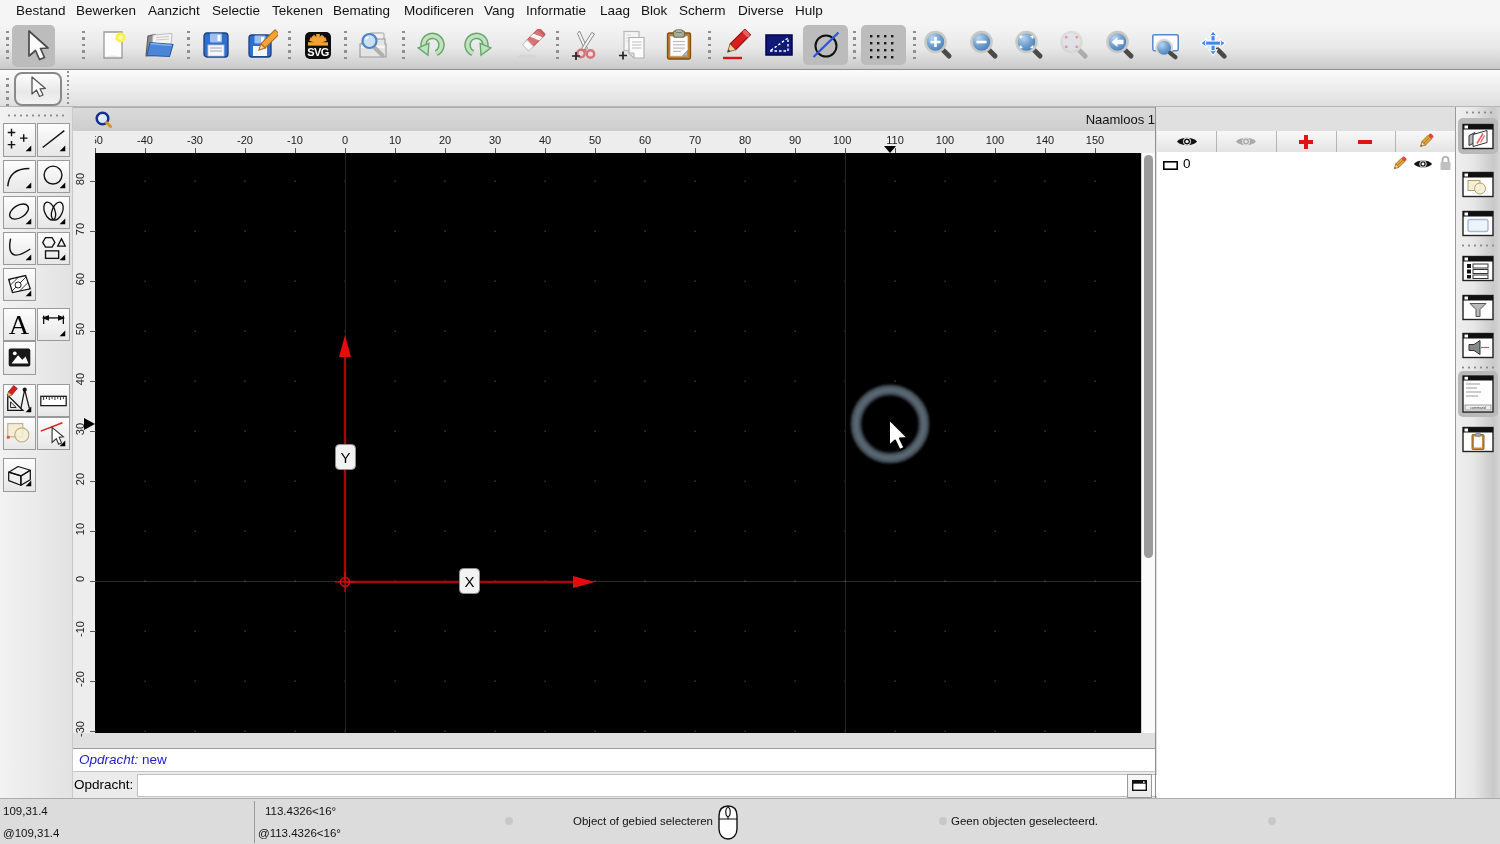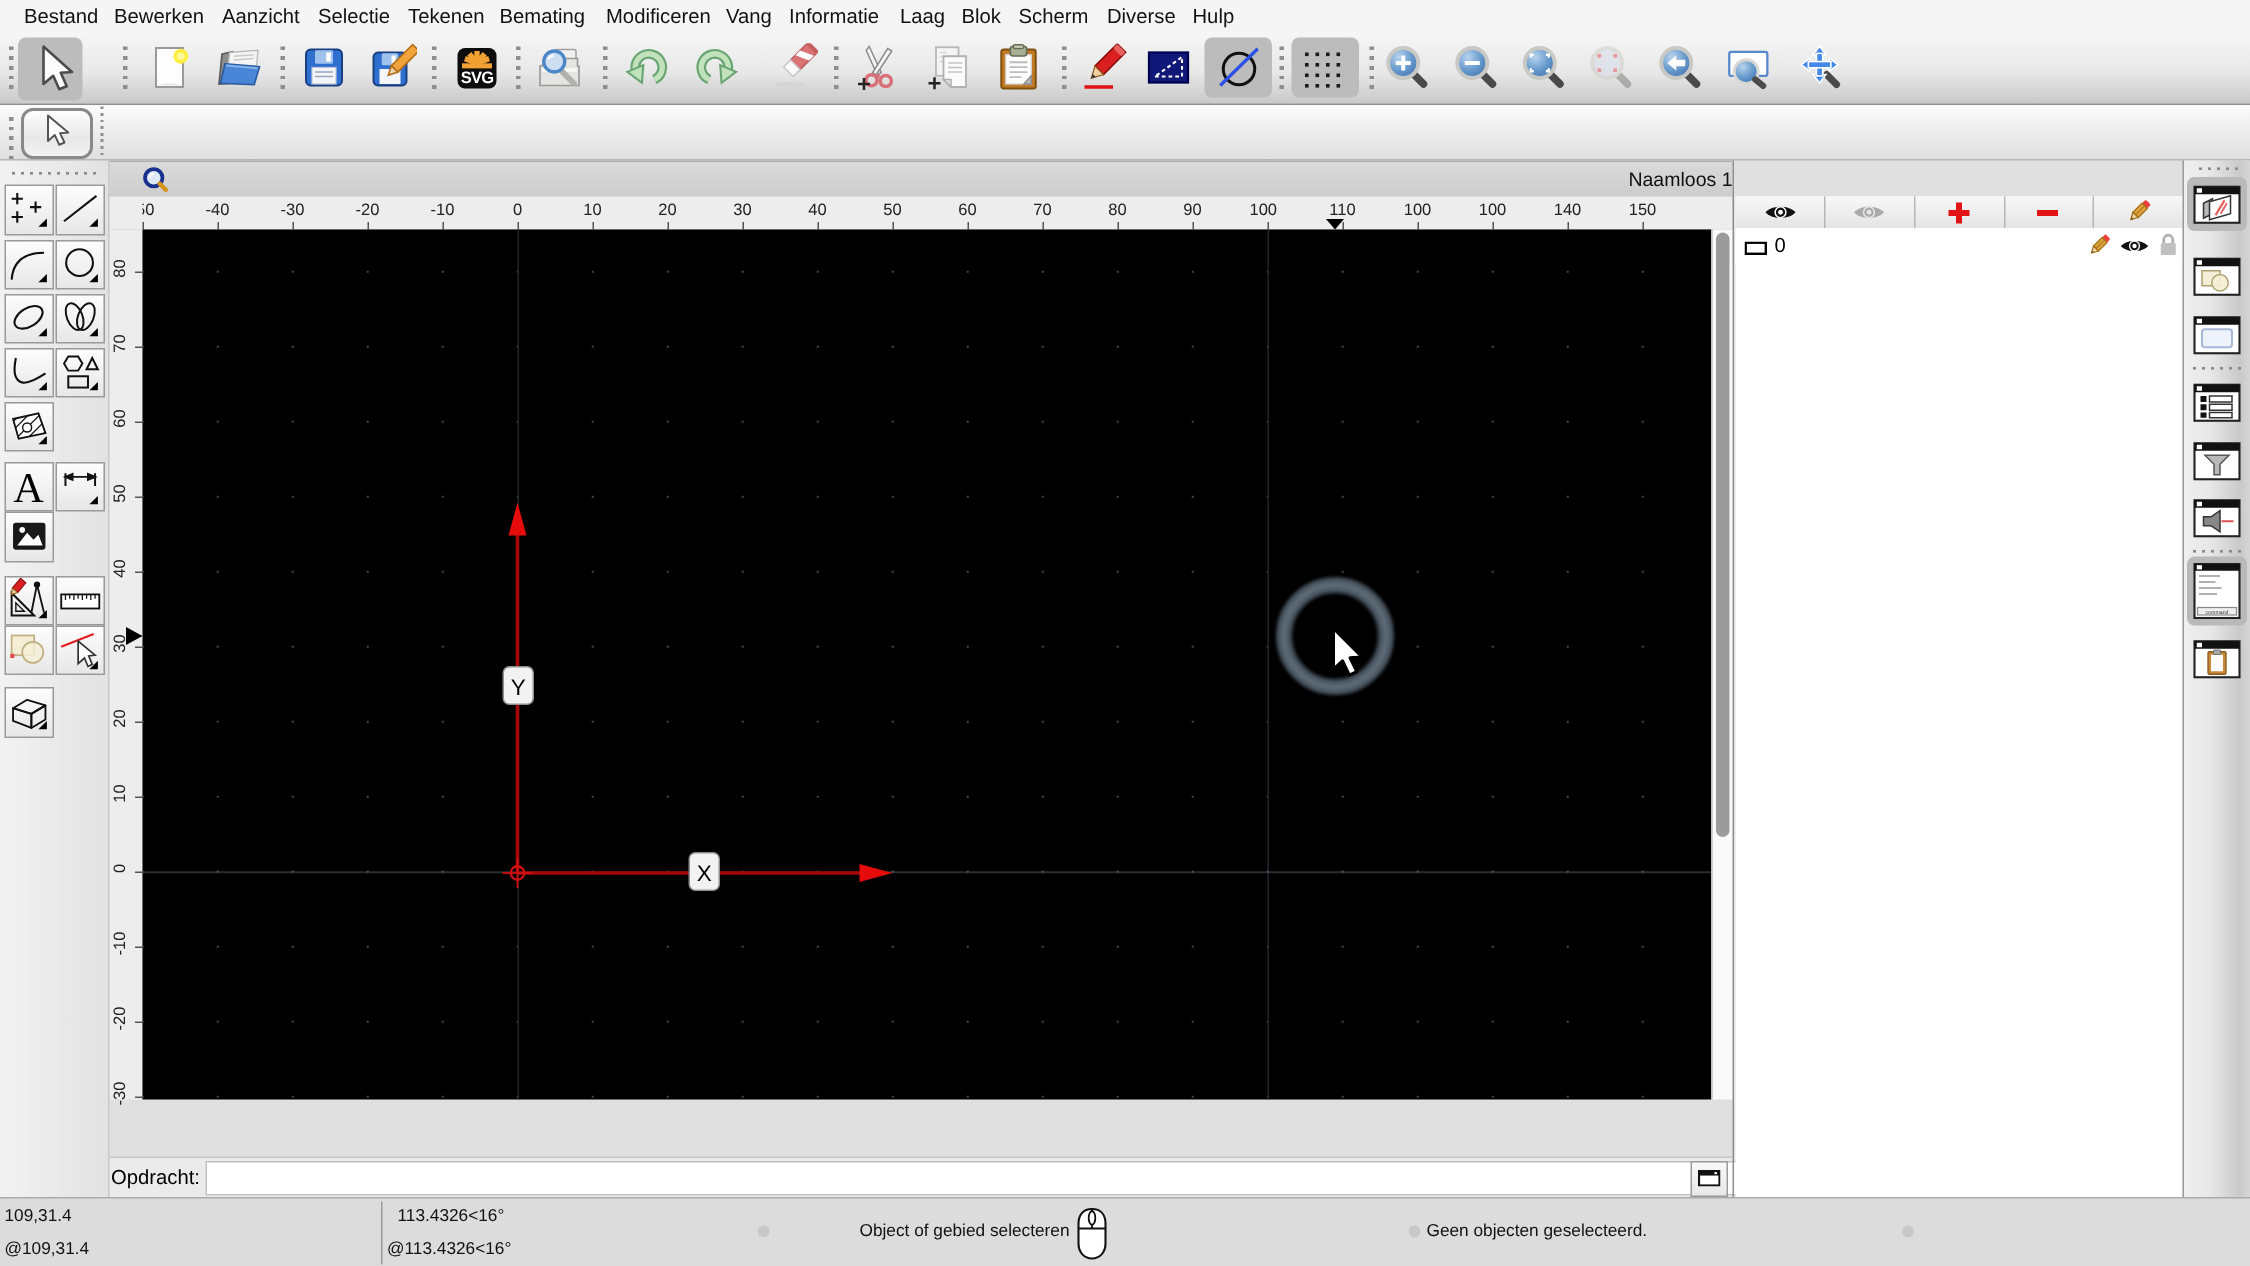--- a/index.html
+++ b/index.html
@@ -837,20 +837,23 @@
       <g transform="translate(794,266)">
         <polygon points="0,0 0,27 6,21.5 10.5,31 15.5,28.8 11,19.5 19,19" fill="#fff" stroke="#000" stroke-width="2" stroke-linejoin="round"></polygon>
       </g>
     </svg>
   </div>
 
   <div id="vsb" class="abs">
       <div class="thumb"></div>
     </div>
 
+  <div id="cmdhist" class="abs">
+      <span style="position:absolute;left:6px;top:3px"><i>Opdracht:</i> new</span>
+    </div>
   <div id="cmdrow" class="abs">
     <span style="position:absolute;left:1px;top:5px;font-size:13.5px;color:#000">Opdracht:</span>
     <div id="cmdinput"></div>
     <div id="cmdbtn">
         <svg style="position:absolute;left:4px;top:5px" width="15" height="11" viewBox="0 0 15 11">
           <rect x="0.7" y="0.7" width="13.6" height="9.6" fill="#fff" stroke="#111" stroke-width="1.4"></rect>
           <rect x="0.7" y="0.7" width="13.6" height="3" fill="#111"></rect>
           <rect x="11" y="1.4" width="1.6" height="1.4" fill="#fff"></rect>
         </svg>
       </div>

